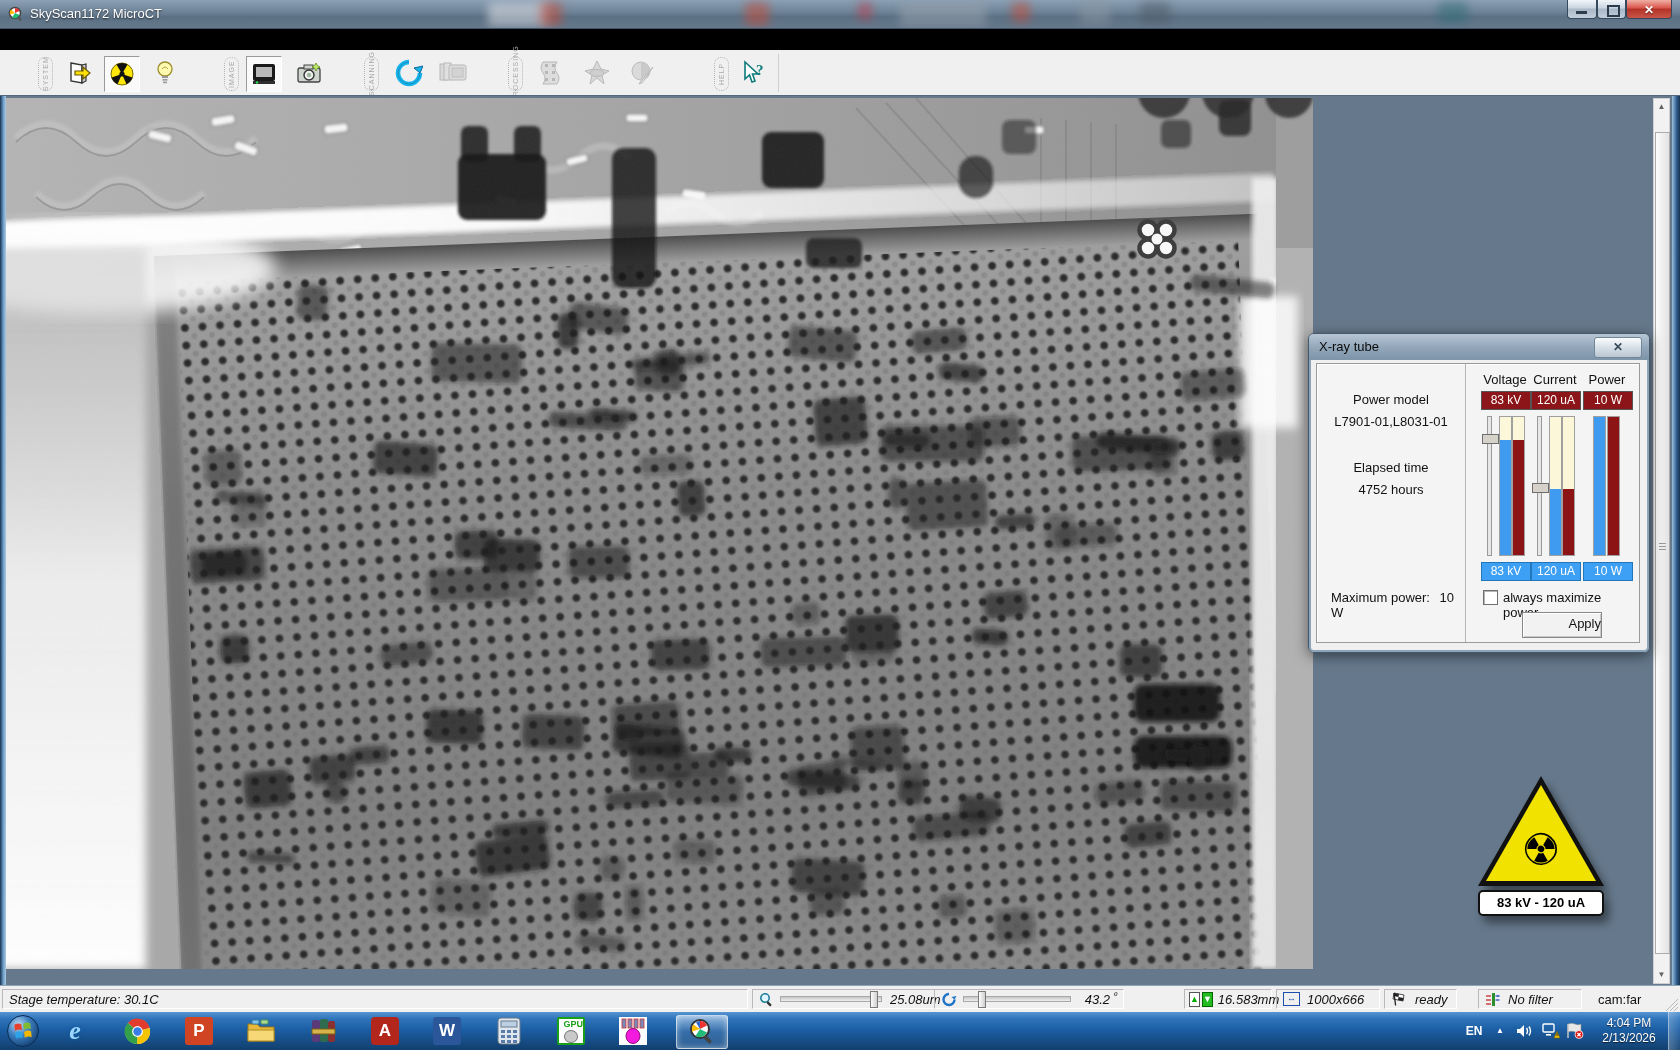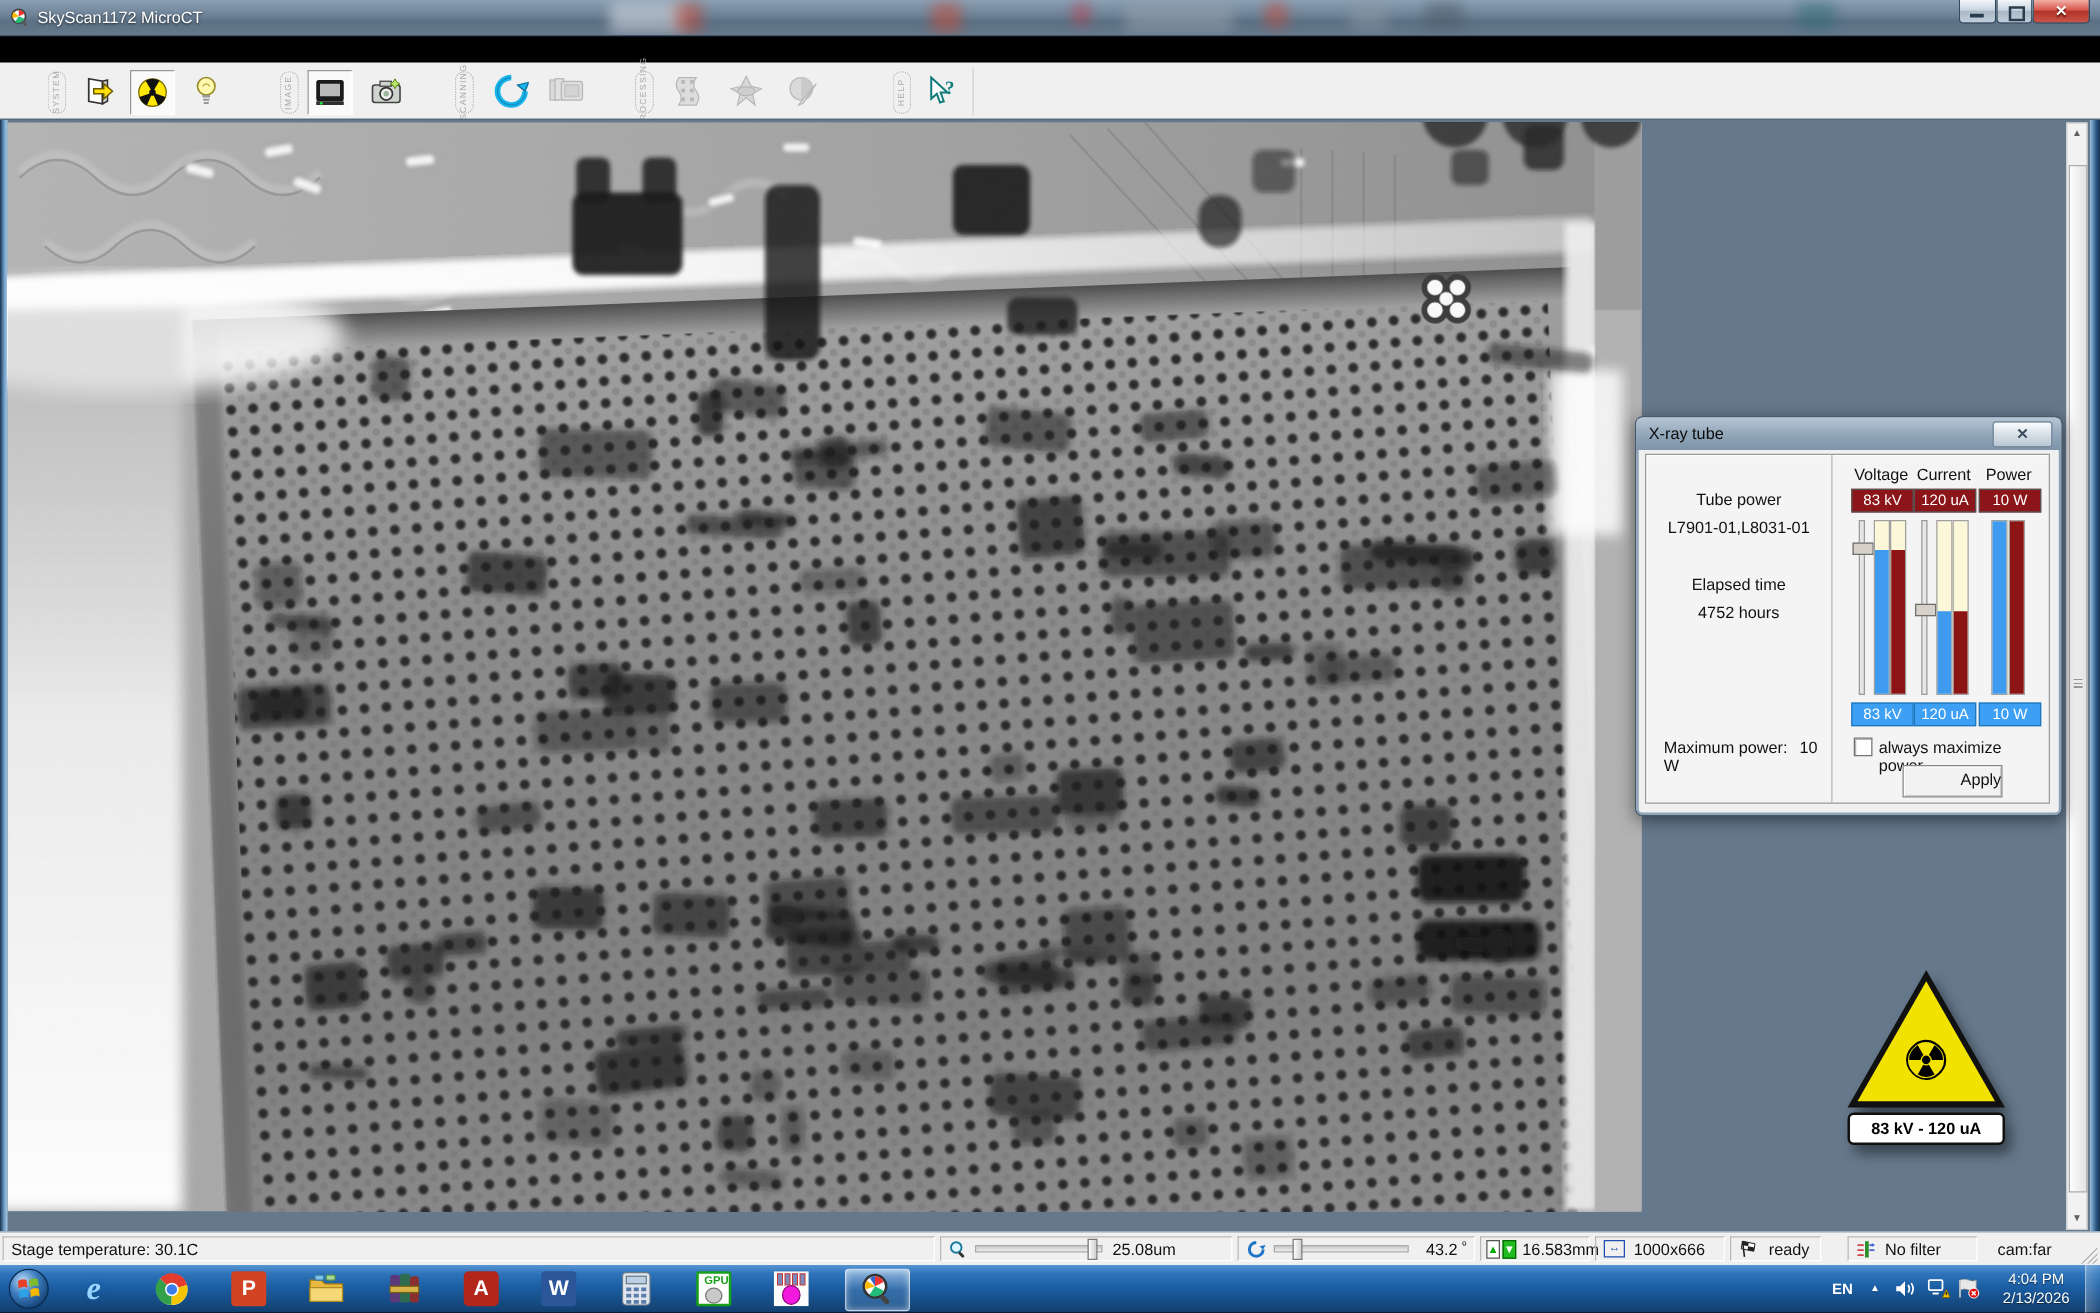--- a/index.html
+++ b/index.html
@@ -49,21 +49,21 @@
   .varrow{position:absolute;left:0;width:15px;height:16px;text-align:center;font-size:8px;color:#606060;line-height:16px;}
   .vthumb{position:absolute;left:1px;top:33px;width:13px;height:820px;border:1px solid #ababab;
     background:linear-gradient(90deg,#fdfdfd,#e2e2e2);}
   .vgrip{position:absolute;left:3px;top:50%;width:7px;height:8px;
     background:repeating-linear-gradient(180deg,#9a9a9a 0 1px,transparent 1px 3px);}
 
   
   .statusbar{position:absolute;left:0;top:985px;width:1680px;height:27px;background:#f0f0f0;
     border-top:1px solid #8fa3b5;font-size:13px;color:#111;}
   .scell{position:absolute;top:3px;height:20px;border:1px solid;border-color:#b9b9b9 #ffffff #ffffff #b9b9b9;
-    box-sizing:border-box;display:flex;align-items:center;}
+    box-sizing:border-box;display:flex;align-items:center;font-style:italic;}
   .groove{height:4px;background:linear-gradient(180deg,#c6c6c6,#efefef);border:1px solid #a9a9a9;}
   .sthumb{width:6px;height:15px;background:linear-gradient(90deg,#fdfdfd,#cfcfcf);border:1px solid #7a7a7a;}
   .grip{position:absolute;right:2px;bottom:2px;width:13px;height:13px;
     background:linear-gradient(135deg,transparent 0 50%,#b9b9b9 50% 56%,transparent 56% 66%,#b9b9b9 66% 72%,transparent 72% 82%,#b9b9b9 82% 88%,transparent 88%);}
 
   
   .taskbar{position:absolute;left:0;top:1012px;width:1680px;height:38px;
     background:linear-gradient(180deg,#5795d2 0%,#2f74ba 18%,#1c5folk 40%,#1c5fa5 40%,#12406f 100%);
     background:linear-gradient(180deg,#5795d2 0%,#2f74ba 18%,#1c5fa5 45%,#123f6e 100%);}
   .task-ico{position:absolute;top:3px;width:34px;height:32px;display:flex;align-items:center;justify-content:center;}
@@ -520,21 +520,21 @@
   </div>
 
   <div class="dialog">
     <div class="dlg-title">
       <span>X-ray tube</span>
       <div class="dlg-close"><span>✕</span></div>
     </div>
     <div class="dlg-panel">
       <div class="dlg-divider"></div>
 
-      <div class="dlg-left-text" style="top:28px;">Tube power</div>
+      <div class="dlg-left-text" style="top:28px;">Power model</div>
       <div class="dlg-left-text" style="top:50px;">L7901-01,L8031-01</div>
       <div class="dlg-left-text" style="top:96px;">Elapsed time</div>
       <div class="dlg-left-text" style="top:118px;">4752 hours</div>
       <div style="position:absolute;left:14px;top:226px;width:134px;">
         <span>Maximum power:</span>
         <span style="margin-left:6px;">10 W</span>
       </div>
 
       <div class="colhead" style="left:158px;">Voltage</div>
       <div class="colhead" style="left:208px;">Current</div>
@@ -606,21 +606,21 @@
       <svg width="15" height="15" viewBox="0 0 15 15">
         <circle cx="6" cy="6" r="4.2" fill="#dff5ff" stroke="#1a7a9a" stroke-width="1.5"></circle>
         <rect x="9" y="9" width="5.5" height="2.4" rx="1" transform="rotate(45 9 9)" fill="#333"></rect>
       </svg>
       <div class="groove" style="width:100px;margin-left:6px;position:relative;">
         <div class="sthumb" style="position:absolute;right:3px;top:-6px;"></div>
       </div>
       <span style="margin-left:8px;">25.08um</span>
     </div>
 
-    <div class="scell" style="left:990px;width:190px;padding:0 6px;">
+    <div class="scell" style="left:934px;width:190px;padding:0 6px;">
       <svg width="16" height="15" viewBox="0 0 16 15">
         <path d="M8 2 A5.5 5.5 0 1 0 13.5 7.5" fill="none" stroke="#1f74c8" stroke-width="2.4"></path>
         <path d="M13.5 7.5 L10.5 5 L15.5 4 Z" fill="#1f74c8"></path>
       </svg>
       <div class="groove" style="width:106px;margin-left:6px;position:relative;">
         <div class="sthumb" style="position:absolute;left:14px;top:-6px;"></div>
       </div>
       <span style="margin-left:auto;"><span>43.2</span>&nbsp;<sup class="deg">º</sup></span>
     </div>
 

